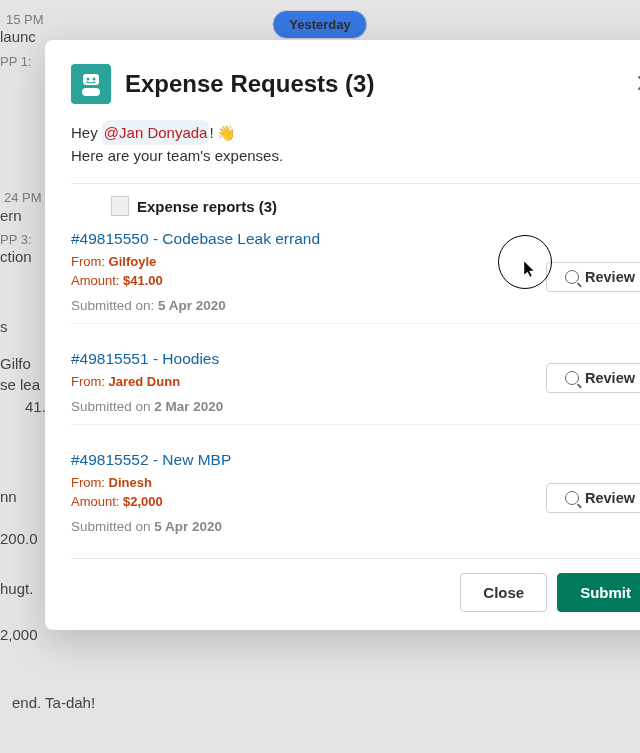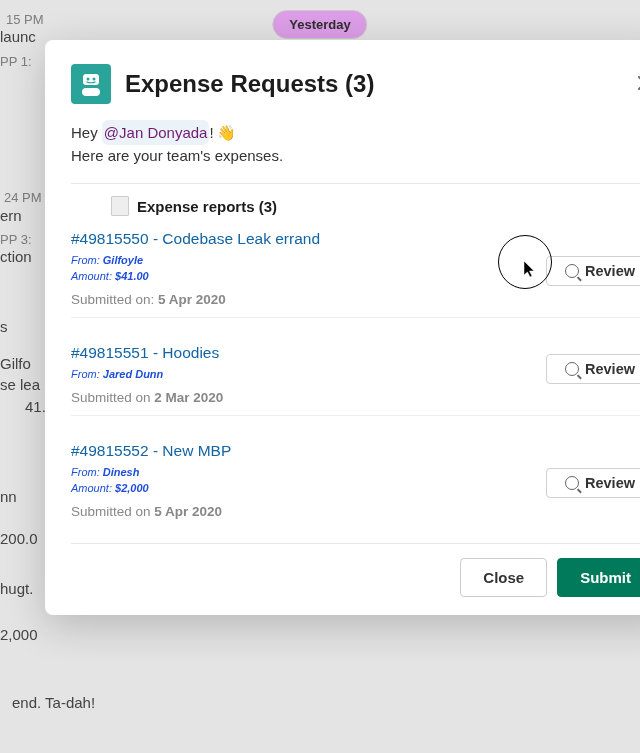--- a/index.html
+++ b/index.html
@@ -1,36 +1,36 @@
 <!DOCTYPE html>
 <html><head>
 <meta charset="utf-8">
 <style>
   html,body{margin:0;padding:0;font-family:-apple-system,BlinkMacSystemFont,"Segoe UI",Helvetica,Arial,sans-serif;background:#fff;color:#1d1c1d;width:640px;height:753px;overflow:hidden;}
   .bg{position:absolute;inset:0;background:#f8f8f8;filter:none;}
   .bg-text{position:absolute;color:#4a4a4a;font-size:15px;white-space:nowrap;}
   .bg-small{font-size:13px;color:#888;}
-  .bg-pill{position:absolute;left:50%;transform:translateX(-50%);top:10px;border:1px solid #ddd;border-radius:16px;padding:6px 16px;background:#f0abfc;font-size:13px;font-weight:600;color:#333;}
+  .bg-pill{position:absolute;left:50%;transform:translateX(-50%);top:10px;border:1px solid #ddd;border-radius:16px;padding:6px 16px;background:#3b82f6;font-size:13px;font-weight:600;color:#333;}
   .overlay{position:absolute;inset:0;background:rgba(0,0,0,0.08);}
   .modal{position:absolute;left:45px;top:40px;width:635px;background:#fff;border-radius:8px;box-shadow:0 10px 40px rgba(0,0,0,.2);padding:24px 26px 18px;box-sizing:border-box;}
   .modal-header{display:flex;align-items:center;gap:14px;}
   .bot-icon{width:40px;height:40px;background:#2aa39b;border-radius:4px;display:flex;align-items:center;justify-content:center;color:#fff;}
   .modal-title{font-size:24px;font-weight:800;flex:1;}
   .close-x{color:#666;font-size:20px;cursor:pointer;line-height:1;}
   .greeting{margin-top:18px;font-size:15px;color:#333;line-height:1.5;}
-  .mention{color:#701a75;background:rgba(18,100,163,.08);padding:4px 2px;border-radius:6px;}
+  .mention{color:#b91c1c;background:rgba(18,100,163,.08);padding:4px 2px;border-radius:6px;}
   hr.sep{border:none;border-top:1px solid #e8e8e8;margin:16px 0 12px;}
   .section-header{font-weight:700;font-size:15px;margin-bottom:8px;display:flex;align-items:center;gap:8px;padding-left:40px;}
   .section-header .doc-icon{width:16px;height:18px;background:#eee;border:1px solid #ccc;border-radius:1px;display:inline-block;}
   .report{padding:6px 0 2px;}
   .report+.report{border-top:1px solid #eee;margin-top:8px;padding-top:26px;}
   .report-top{display:flex;align-items:flex-end;}
   .report-main{flex:1;}
   .report-title{color:#1264a3;font-size:15.5px;margin-bottom:6px;}
-  .report-line{font-size:11px;color:#1d4ed8;margin-bottom:4px;font-style:italic;}
+  .report-line{font-size:13px;color:#c2410c;margin-bottom:4px;}
   .bold{font-weight:700;}
   .submitted{font-size:13.5px;color:#888;margin-top:6px;}
   .review-btn{border:1px solid #d0d0d0;border-radius:4px;background:#fff;padding:6px 18px;font-size:14.5px;font-weight:600;color:#333;cursor:pointer;display:flex;align-items:center;gap:6px;white-space:nowrap;}
   .mag{width:12px;height:12px;border:1.5px solid #666;border-radius:50%;position:relative;display:inline-block;}
   .mag::after{content:"";position:absolute;width:5px;height:1.5px;background:#666;transform:rotate(45deg);right:-4px;bottom:-2px;}
   .footer{margin-top:22px;border-top:1px solid #e8e8e8;padding-top:14px;display:flex;justify-content:flex-end;gap:10px;}
   .btn{border-radius:4px;font-size:15px;font-weight:700;padding:10px 22px;cursor:pointer;}
   .btn-close{background:#fff;border:1px solid #ccc;color:#333;}
   .btn-submit{background:#007a5a;border:1px solid #007a5a;color:#fff;}
   .cursor-ring{position:absolute;width:52px;height:52px;border:1.7px solid #000;border-radius:50%;left:498px;top:235px;pointer-events:none;}

